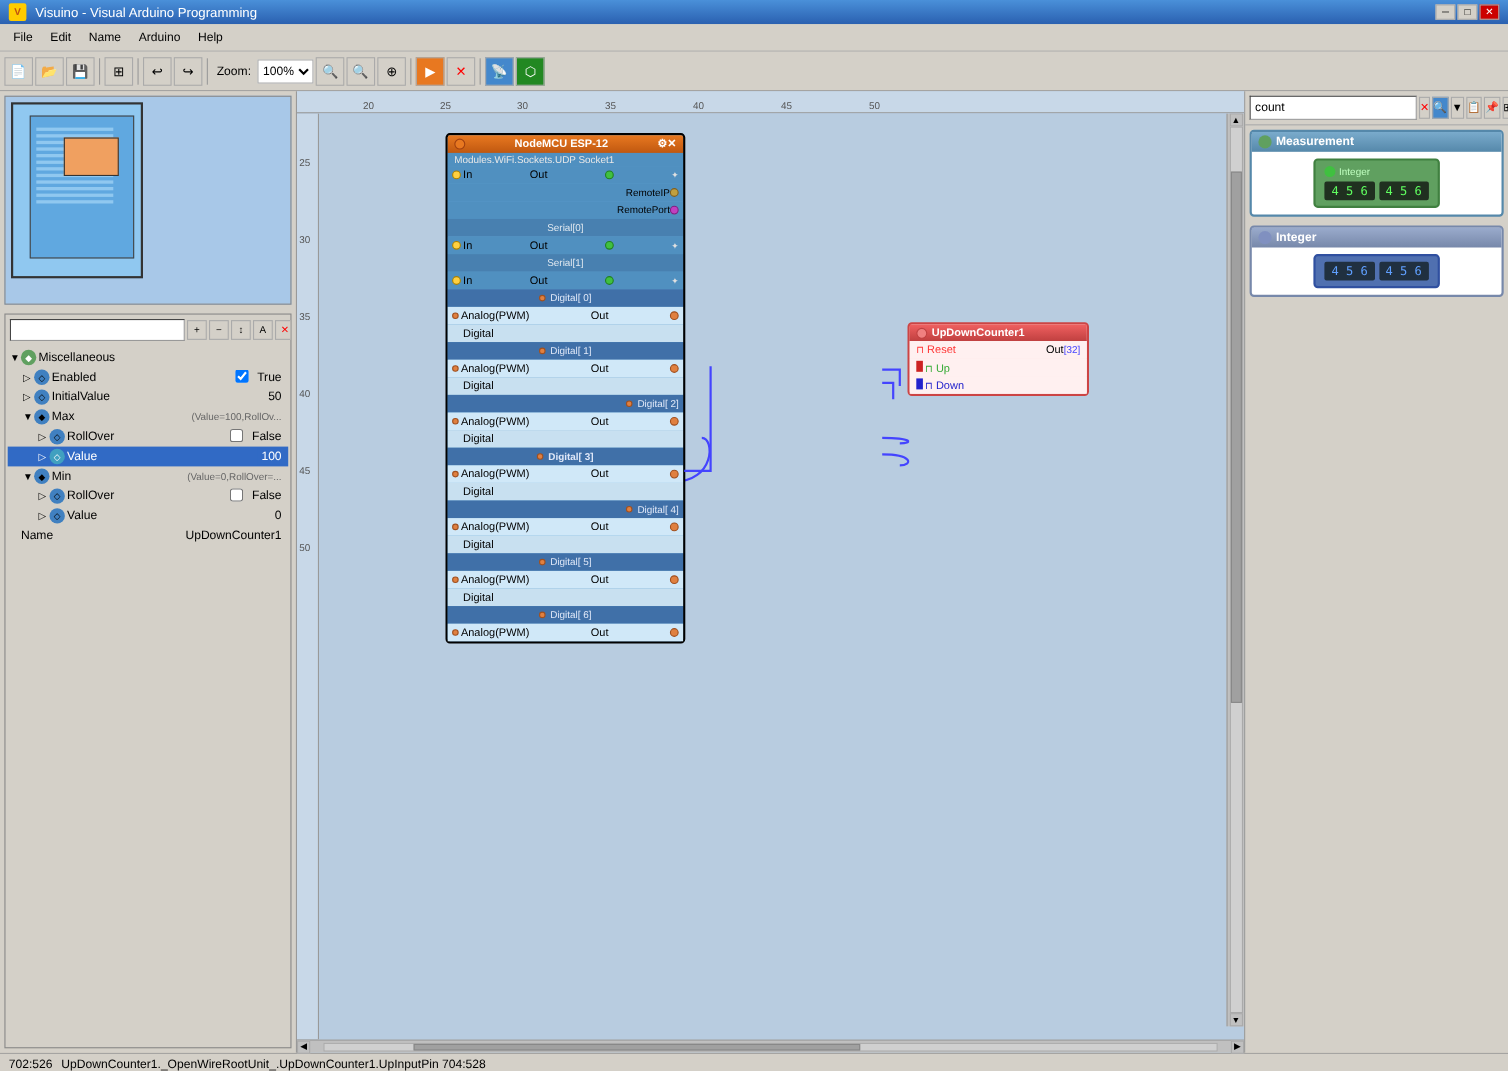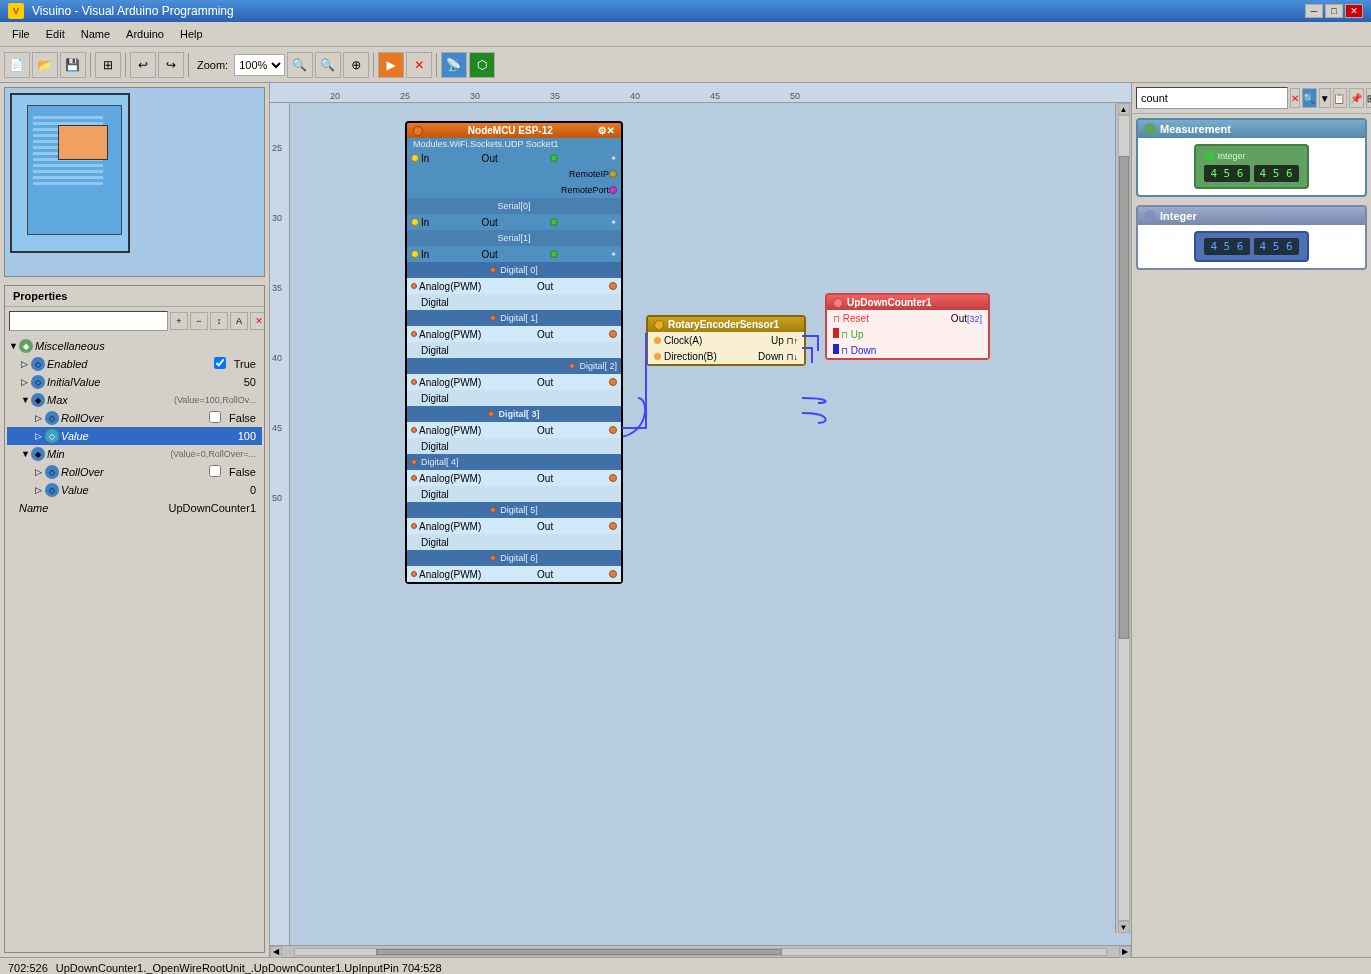--- a/index.html
+++ b/index.html
@@ -40,21 +40,21 @@
     .props-tb-btn { width: 18px; height: 18px; border: 1px solid #aaa; background: #d4d0c8; font-size: 9px; display: flex; align-items: center; justify-content: center; cursor: pointer; }
 
     .props-tree { padding: 2px; font-size: 11px; }
     .tree-row { display: flex; align-items: center; padding: 1px 2px; cursor: pointer; min-height: 18px; }
     .tree-row.selected { background: #316ac5; color: white; }
     .tree-indent1 { padding-left: 14px; }
     .tree-indent2 { padding-left: 28px; }
     .tree-arrow { width: 10px; font-size: 9px; }
     .tree-icon { width: 14px; height: 14px; margin-right: 2px; border-radius: 50%; display: inline-flex; align-items: center; justify-content: center; font-size: 8px; }
     .icon-blue { background: #4080c0; }
-    .tree-label { flex: 1; font-style: italic; }
+    .tree-label { flex: 1; }
     .tree-value { color: #000; font-size: 11px; padding-right: 4px; }
     .checkbox-small { width: 12px; height: 12px; margin-right: 4px; }
     .value-box { background: #316ac5; color: white; padding: 1px 4px; font-size: 11px; }
 
     
     #canvas-area { flex: 1; display: flex; flex-direction: column; background: #b0c8e0; }
     #canvas-ruler-top { height: 20px; background: #c8d8e8; border-bottom: 1px solid #999; position: relative; overflow: hidden; }
     .ruler-content { position: absolute; top: 0; left: 0; right: 0; height: 100%; }
 
     #canvas-wrapper { display: flex; flex: 1; overflow: hidden; }
@@ -216,23 +216,20 @@
           <div style="position:absolute;left:5px;top:58px;width:70px;height:3px;background:#90c8f0;"></div>
           <div style="position:absolute;left:5px;top:64px;width:70px;height:3px;background:#90c8f0;"></div>
           <div style="position:absolute;left:5px;top:70px;width:70px;height:3px;background:#90c8f0;"></div>
           <div style="position:absolute;left:5px;top:76px;width:70px;height:3px;background:#90c8f0;"></div>
         </div>
         <div class="preview-small"></div>
       </div>
     </div>
 
     <div id="properties-panel">
-      <div class="props-header">
-        <span>Properties</span>
-      </div>
       <div class="props-search">
         <input type="text" style="width: 120px; height: 20px; font-size: 11px; border: 1px inset rgb(153, 153, 153);">
         <div class="props-tb-btn">+</div>
         <div class="props-tb-btn">−</div>
         <div class="props-tb-btn">↕</div>
         <div class="props-tb-btn">A</div>
         <div class="props-tb-btn" style="color:red;">✕</div>
       </div>
 
       <div class="props-tree">
@@ -458,21 +455,21 @@
                   <span class="pin-dot orange" style="width:6px;height:6px;"></span>
                   <span>Analog(PWM)</span>
                 </span>
               <span>Out</span>
                 <span class="pin-dot orange" style="width:8px;height:8px;"></span>
             </div>
             <div class="node-pin digital-row">
               <span style="padding-left:10px;">Digital</span>
             </div>
 
-            <div class="node-pin" style="background:#4070a8;color:#e0e8f8;font-size:9px;justify-content:flex-start;">
+            <div class="node-pin" style="background:#4070a8;color:#e0e8f8;font-size:9px;justify-content:flex-end;">
               <span class="pin-dot orange" style="width:6px;height:6px;margin-right:4px;"></span>Digital[ 4]
             </div>
             <div class="node-pin analog-pwm-row">
               <span class="pin-left">
                   <span class="pin-dot orange" style="width:6px;height:6px;"></span>
                   <span>Analog(PWM)</span>
                 </span>
               <span>Out</span>
                 <span class="pin-dot orange" style="width:8px;height:8px;"></span>
             </div>
@@ -501,34 +498,20 @@
             <div class="node-pin analog-pwm-row">
               <span class="pin-left">
                   <span class="pin-dot orange" style="width:6px;height:6px;"></span>
                   <span>Analog(PWM)</span>
                 </span>
               <span>Out</span>
                 <span class="pin-dot orange" style="width:8px;height:8px;"></span>
             </div>
           </div>
 
-          <div class="rotary-main" style="left:356px;top:212px;">
-            <div class="rotary-header">
-              <span style="width:10px;height:10px;background:#e8b020;border-radius:50%;display:inline-block;border:1px solid #a07010;"></span>
-              <span>RotaryEncoderSensor1</span>
-            </div>
-            <div class="rotary-pin">
-              <span><span class="pin-dot" style="background:#ffa040;width:7px;height:7px;border-radius:50%;display:inline-block;margin-right:3px;"></span>Clock(A)</span>
-              <span>Up <span style="font-size:9px;">⊓↑</span></span>
-            </div>
-            <div class="rotary-pin">
-              <span><span class="pin-dot" style="background:#ffa040;width:7px;height:7px;border-radius:50%;display:inline-block;margin-right:3px;"></span>Direction(B)</span>
-              <span>Down <span style="font-size:9px;">⊓↓</span></span>
-            </div>
-          </div>
 
           <div class="counter-main" style="left:535px;top:190px;">
             <div class="counter-header">
               <span style="width:10px;height:10px;background:#f08080;border-radius:50%;display:inline-block;border:1px solid #c04040;"></span>
               <span>UpDownCounter1</span>
             </div>
             <div class="counter-pin">
               <span class="pin-reset"><span style="font-size:9px;">⊓</span> Reset</span>
               <span>Out<span style="font-size:9px;color:#4444ff;">[32]</span></span>
             </div>

